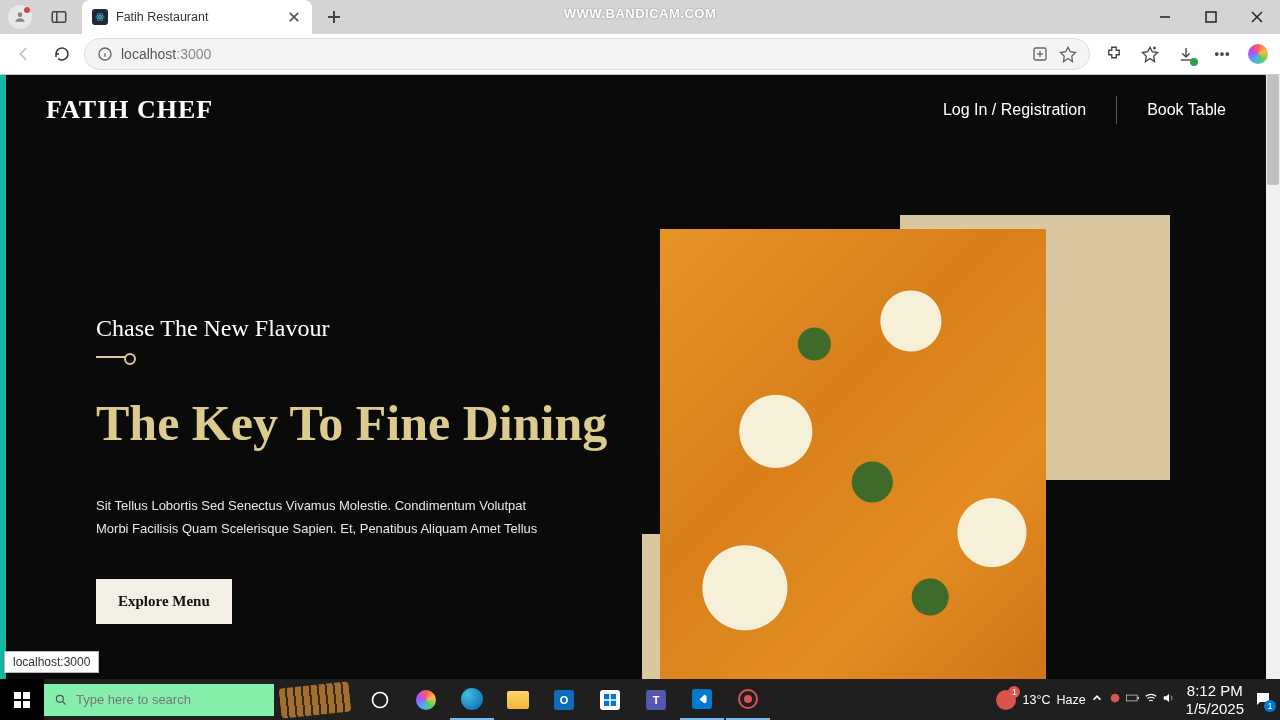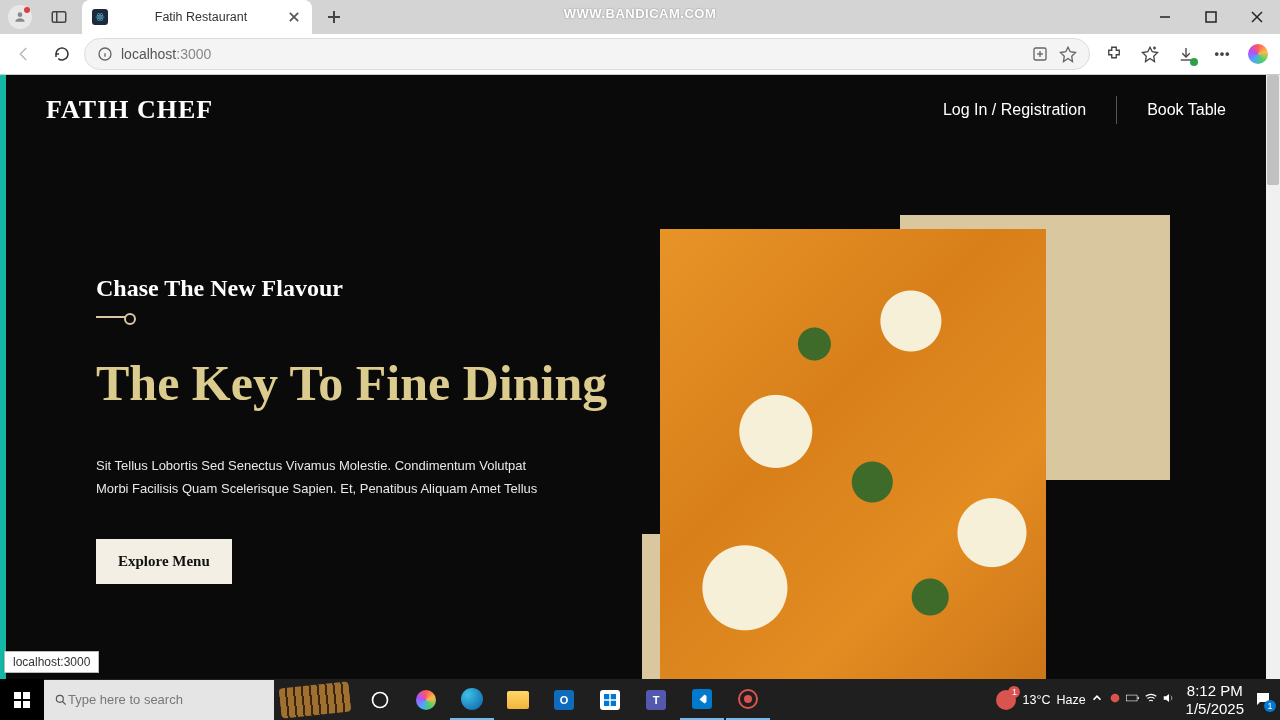--- a/index.html
+++ b/index.html
@@ -9,21 +9,21 @@
 .browser-chrome { width: 1280px; height: 75px; background: #d9d9d9; display: flex; flex-direction: column; }
 .titlebar { height: 34px; display: flex; align-items: center; background: #d4d4d4; position: relative; }
 .profile-icon { width: 24px; height: 24px; margin: 0 8px 0 8px; border-radius: 50%; background: #e8e8e8; display: flex; align-items: center; justify-content: center; position: relative; }
 .profile-icon::after { content: ""; position: absolute; top: 2px; right: 2px; width: 6px; height: 6px; background: #d94141; border-radius: 50%; }
 .profile-icon svg { width: 14px; height: 14px; fill: #888; }
 .tablist-icon { width: 18px; height: 18px; margin: 0 10px; }
 .tablist-icon svg { width:18px; height:18px; fill:none; stroke:#444; stroke-width:2; }
 .tab { height: 34px; background: #fff; border-radius: 8px 8px 0 0; display: flex; align-items: center; padding: 0 10px; min-width: 230px; margin-left: 4px; }
 .tab-favicon { width: 16px; height: 16px; background: #1e2a3a; border-radius: 3px; margin-right: 8px; display:flex;align-items:center;justify-content:center; }
 .tab-favicon svg { width:10px;height:10px; }
-.tab-title { font-size: 12.5px; color: #333; flex: 1; text-align: center; }
+.tab-title { font-size: 12.5px; color: #333; flex: 1; }
 .tab-close { width: 16px; height:16px; display:flex;align-items:center;justify-content:center; cursor:pointer; }
 .tab-close svg{width:10px;height:10px;stroke:#555;stroke-width:2;}
 .new-tab { width: 28px; height: 28px; margin-left: 8px; display:flex;align-items:center;justify-content:center; cursor:pointer; border-radius:4px;}
 .new-tab svg{width:14px;height:14px;stroke:#444;stroke-width:2;}
 .watermark { position:absolute; left:50%; transform:translateX(-50%); top:6px; font-weight:700; color:#fff; font-size:13px; letter-spacing:0.5px; text-shadow:0 0 2px rgba(0,0,0,0.4);}
 .window-controls { margin-left:auto; display:flex; }
 .wc { width:46px; height:34px; display:flex;align-items:center;justify-content:center; cursor:pointer;}
 .wc svg{width:12px;height:12px;stroke:#222;stroke-width:1.5;fill:none;}
 
 .toolbar { height: 41px; background:#fff; display:flex; align-items:center; padding: 0 8px; gap:6px; border-bottom:1px solid #ccc;}
@@ -52,21 +52,21 @@
 .site-header { display:flex; align-items:center; padding: 20px 40px; gap:40px;}
 .logo { font-family: "Georgia", serif; font-size:26px; font-weight:700; letter-spacing:1px; }
 .nav { display:flex; gap:34px; margin-left:120px;}
 .nav a { color:#fff; font-size:16px; cursor:pointer;}
 .auth { margin-left:auto; display:flex; align-items:center; gap:30px; font-size:16px;}
 .divider { width:1px; height:28px; background:#555;}
 .book { cursor:pointer; }
 
 .hero { display:flex; padding: 80px 60px 0 90px; gap:40px; height:100%;}
 .hero-left { flex:0 0 520px; padding-top:50px;}
-.eyebrow { font-family: Georgia, serif; font-size:24px; color:#fff; font-weight:700;}
+.eyebrow { font-family: Georgia, serif; font-size:24px; color:#fff; font-weight:400;margin-top:40px;}
 .spoon { margin-top:10px; width:42px; height:10px; position:relative;}
 .spoon::before{content:"";position:absolute;left:0;top:4px;width:30px;height:2px;background:#d9c79f;}
 .spoon::after{content:"";position:absolute;left:28px;top:1px;width:8px;height:8px;border:2px solid #d9c79f;border-radius:50%;}
 .headline { font-family: Georgia, "Times New Roman", serif; font-size:50px; color:#dccb8e; margin-top:34px; line-height:1.1; font-weight:600;}
 .body { margin-top:44px; font-size:13px; line-height:1.75; color:#e8e8e8; max-width:460px;}
 .cta { margin-top:38px; display:inline-block; background:#f4efe4; color:#111; padding:14px 22px; font-family:Georgia,serif; font-weight:600; font-size:15px; cursor:pointer;}
 
 .hero-right { position:relative; flex:1; }
 .gold-box { position:absolute; right:36px; top:-10px; width:270px; height:265px; background:#d9c79f;}
 .gold-box2 { position:absolute; left:-14px; bottom:-50px; width:270px; height:265px; background:#d9c79f;}
@@ -80,21 +80,21 @@
   radial-gradient(circle at 70% 80%, #3e6b2a 0 18px, transparent 19px),
   linear-gradient(135deg,#e79427,#d87f1a 40%,#e38c22 70%,#cc7518);
 }
 
 .status-tooltip { position:absolute; left:4px; bottom:6px; background:#fff; border:1px solid #bbb; padding:3px 8px; font-size:12px; color:#333; box-shadow:0 1px 3px rgba(0,0,0,0.15);}
 
 
 .taskbar { width:1280px; height:41px; background:#1f1f1f; display:flex; align-items:center; color:#fff;}
 .start { width:44px; height:41px; background:#000; display:flex;align-items:center;justify-content:center;cursor:pointer;}
 .start svg{width:16px;height:16px;fill:#fff;}
-.search-box { height:40px; background:#e5e5e5; display:flex; align-items:center; padding:0 10px; width:230px; margin-left:0;}
+.search-box { height:32px; background:#86efac; display:flex; align-items:center; padding:0 10px; gap:8px; width:230px; margin-left:0;}
 .search-box svg{width:14px;height:14px;stroke:#555;stroke-width:2;fill:none;}
 .search-box span{color:#777;font-size:13px;}
 .task-icons { display:flex; align-items:center; gap:2px; margin-left:8px;}
 .task-icons .ti{width:44px;height:41px;display:flex;align-items:center;justify-content:center;cursor:pointer;}
 .ti.active{border-bottom:2px solid #76b9ed;}
 .tray { margin-left:auto; display:flex; align-items:center; gap:4px; padding-right:6px; font-size:12px;}
 .weather { display:flex; align-items:center; gap:6px; font-size:12.5px;}
 .weather-icon{width:20px;height:20px;background:#d9534f;border-radius:50%;position:relative;}
 .weather-icon::after{content:"1";position:absolute;right:-4px;top:-4px;background:#d9534f;color:#fff;font-size:9px;width:12px;height:12px;border-radius:50%;display:flex;align-items:center;justify-content:center;}
 .tray svg{width:14px;height:14px;fill:#fff;}

